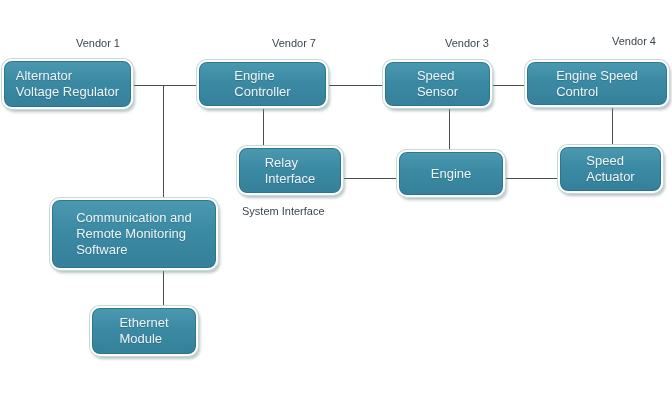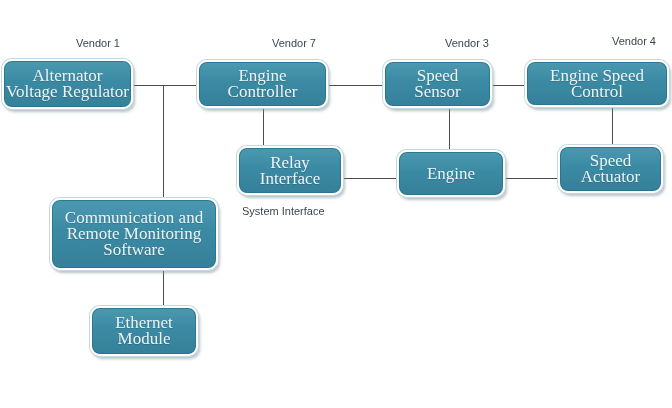--- a/index.html
+++ b/index.html
@@ -15,25 +15,25 @@
     position:absolute;
     box-sizing:border-box;
     background:linear-gradient(180deg,#4B99B1 0%,#3B8AA3 45%,#35809A 100%);
     border:2px solid #ffffff;
     border-radius:10px;
     box-shadow:
       inset 0 0 0 1px rgba(40,115,140,.85),
       0 0 0 1px #C6D8DD,
       2px 3px 3px rgba(125,145,152,.55);
     color:#EFF5F7;
-    font-family:Liberation Serif, serif;
-    font-size:17px;
+    font-family:Liberation Sans, sans-serif;
+    font-size:13px;
     line-height:16px;
     display:flex;align-items:center;justify-content:center;
-    text-align:center;
+    text-align:left;
     white-space:pre-line;
     text-shadow:0 1px 1px rgba(0,0,0,.18);
   }
   #node-avr{left:2px;   top:59px;  width:131px; height:50px;}
   #node-ec {left:197px; top:60px;  width:131px; height:48px;}
   #node-ss {left:383px; top:60px;  width:109px; height:48px;}
   #node-esc{left:525px; top:60px;  width:144px; height:47px;}
   #node-ri {left:237px; top:146px; width:106px; height:49px;}
   #node-en {left:397px; top:150px; width:108px; height:47px;}
   #node-sa {left:558px; top:145px; width:105px; height:48px;}

